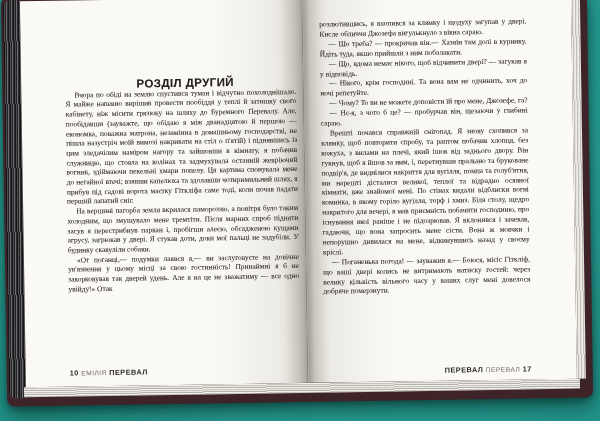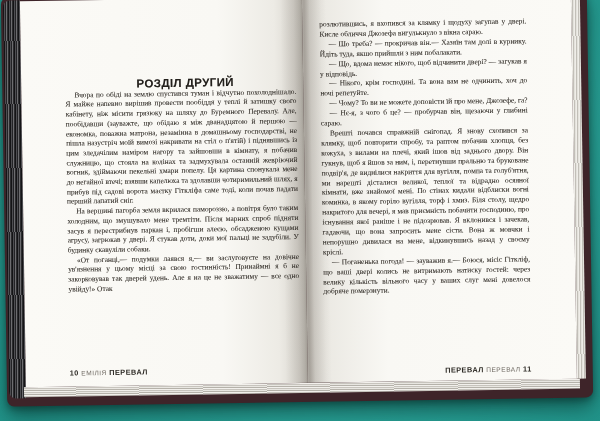--- a/index.html
+++ b/index.html
@@ -99,17 +99,17 @@
 
       <div class="footer footer-left">
         <span class="strong">10</span>
         <span>ЕМІЛІЯ</span>
         <span class="strong">ПЕРЕВАЛ</span>
       </div>
 
       <div class="footer footer-right">
         <span class="strong">ПЕРЕВАЛ</span>
         <span>ПЕРЕВАЛ</span>
-        <span class="strong">11</span>
+        <span class="strong">17</span>
       </div>
     </div>
   </div>
 </div>
 
 </body></html>

